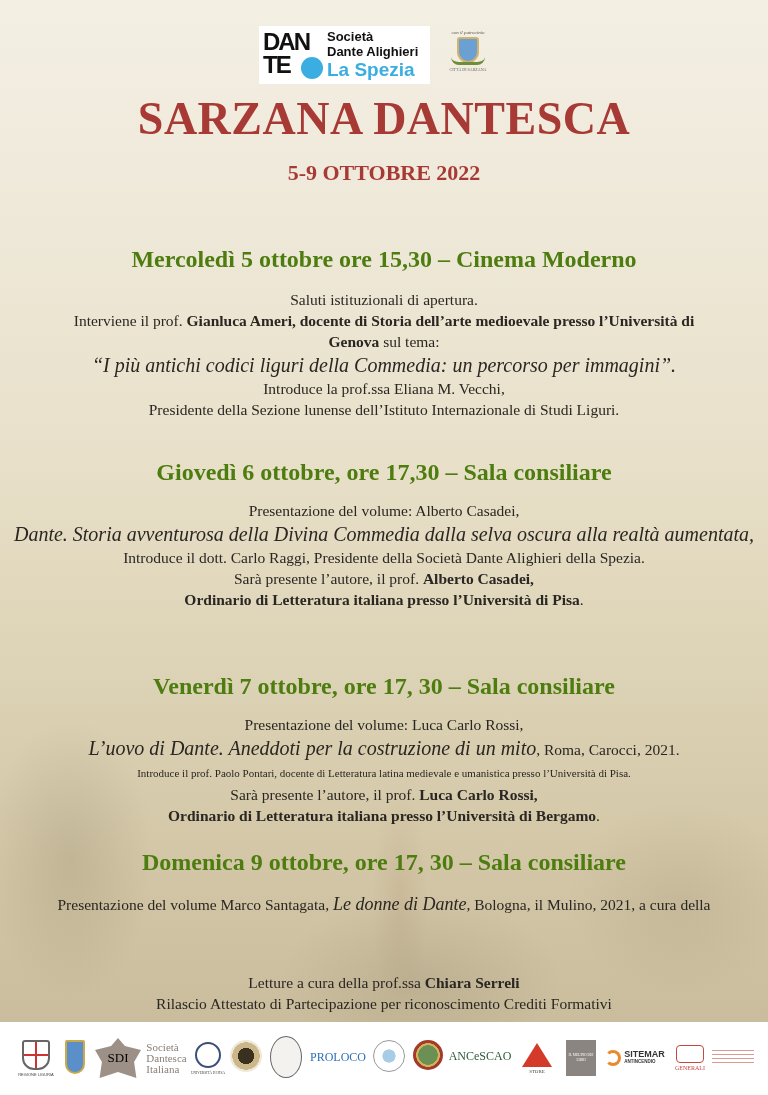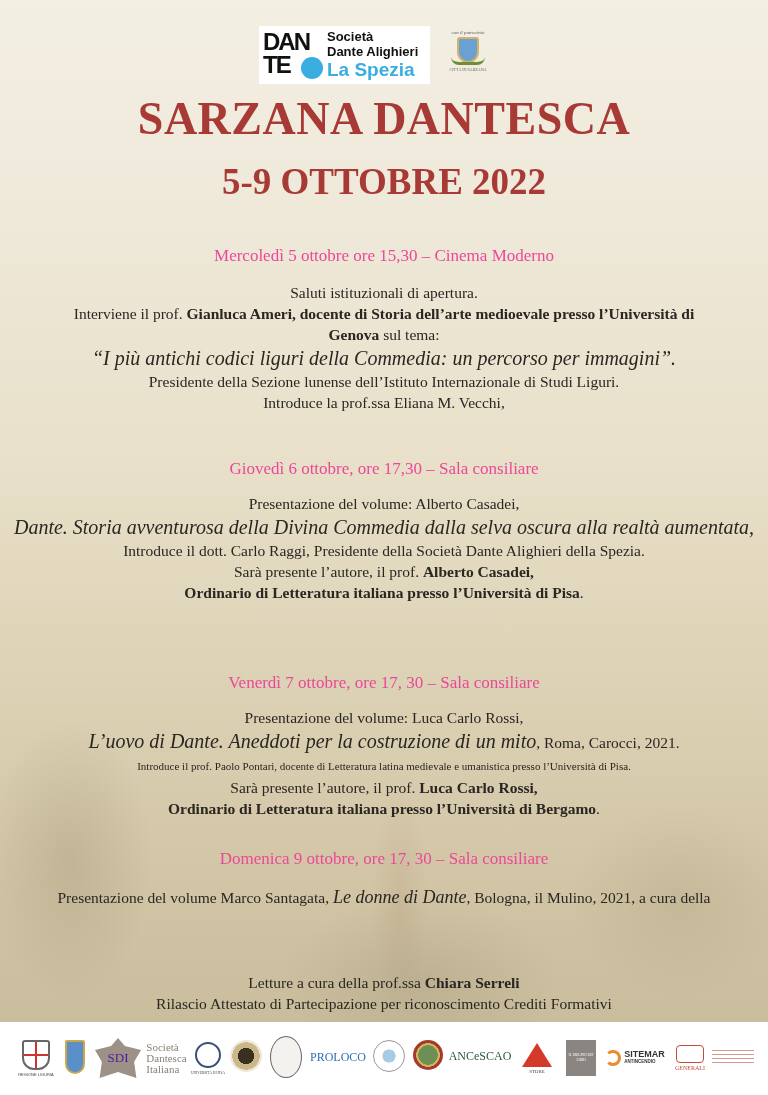--- a/index.html
+++ b/index.html
@@ -41,24 +41,24 @@
     .crest .shield { width: 22px; height: 26px; background: #6aa0d2; border: 2px solid #d4b26a; border-radius: 3px 3px 11px 11px; margin-top: 2px; }
     .crest .wreath { width: 34px; height: 8px; border-bottom: 3px solid #6f8e3a; border-radius: 0 0 17px 17px; margin-top: -6px; }
     .crest .caption2 { font-size: 4px; color: #666; margin-top: 2px; }
 
     .title {
       position: absolute; top: 92px; left: 0; width: 768px; text-align: center;
       font-size: 46px; font-weight: bold; color: #a83a35; letter-spacing: 0.5px;
     }
     .subtitle {
       position: absolute; top: 160px; left: 0; width: 768px; text-align: center;
-      font-size: 37px; font-weight: bold; color: #a83a35;
+      font-size: 22px; font-weight: bold; color: #a83a35;
     }
     .content { position: absolute; left: 0; width: 768px; text-align: center; }
-    .ev-head { font-size: 17px; font-weight: normal; color: #ec4899; }
+    .ev-head { font-size: 24px; font-weight: bold; color: #4d7c0f; }
     .line { font-size: 15.5px; line-height: 21px; white-space: nowrap; }
     .line b { font-weight: bold; }
     .it { font-style: italic; font-size: 20px; }
     .logos {
       position: absolute; left: 0; top: 1022px; width: 768px; height: 73px; background: #fff;
     }
     .lg { position: absolute; display: flex; align-items: center; justify-content: center; }
   </style>
 </head>
 <body>
@@ -88,22 +88,22 @@
 <div class="title">SARZANA DANTESCA</div>
 <div class="subtitle">5-9 OTTOBRE 2022</div>
 
 <div class="content" style="top:246px;">
   <div class="ev-head">Mercoledì 5 ottobre ore 15,30 – Cinema Moderno</div>
   <div style="height:16px"></div>
   <div class="line">Saluti istituzionali di apertura.</div>
   <div class="line"><span>Interviene il prof. </span><b>Gianluca Ameri, docente di Storia dell’arte medioevale presso l’Università di</b></div>
   <div class="line"><b>Genova</b><span> sul tema:</span></div>
   <div class="line it" style="line-height:26px;">“I più antichi codici liguri della Commedia: un percorso per immagini”.</div>
+  <div class="line">Introduce la prof.ssa Eliana M. Vecchi,</div>
   <div class="line">Presidente della Sezione lunense dell’Istituto Internazionale di Studi Liguri.</div>
-  <div class="line">Introduce la prof.ssa Eliana M. Vecchi,</div>
 </div>
 
 <div class="content" style="top:459px;">
   <div class="ev-head">Giovedì 6 ottobre, ore 17,30 – Sala consiliare</div>
   <div style="height:14px"></div>
   <div class="line">Presentazione del volume: Alberto Casadei,</div>
   <div class="line it" style="line-height:26px;">Dante. Storia avventurosa della Divina Commedia dalla selva oscura alla realtà aumentata,</div>
   <div class="line">Introduce il dott. Carlo Raggi, Presidente della Società Dante Alighieri della Spezia.</div>
   <div class="line"><span>Sarà presente l’autore, il prof. </span><b>Alberto Casadei,</b></div>
   <div class="line"><b>Ordinario di Letteratura italiana presso l’Università di Pisa</b><span>.</span></div>
@@ -133,21 +133,21 @@
 
 <div class="logos">
   <div class="lg" style="left:18px;top:14px;width:36px;height:44px;flex-direction:column;">
     <div style="width:28px;height:30px;border:2px solid #666;border-radius:3px 3px 12px 12px;background:linear-gradient(90deg,transparent 45%,#c33 45%,#c33 55%,transparent 55%),linear-gradient(0deg,transparent 45%,#c33 45%,#c33 55%,transparent 55%);"></div>
     <div style="font-size:4px;font-family:'Liberation Sans',sans-serif;color:#444;margin-top:2px;">REGIONE LIGURIA</div>
   </div>
   <div class="lg" style="left:60px;top:12px;width:30px;height:46px;">
     <div style="width:20px;height:34px;background:#5a8fc9;border:2px solid #c9a94a;border-radius:2px 2px 10px 10px;"></div>
   </div>
   <div class="lg" style="left:95px;top:16px;width:46px;height:40px;background:#9d9187;clip-path:polygon(50% 0,65% 20%,100% 30%,85% 60%,90% 100%,50% 85%,10% 100%,15% 60%,0 30%,35% 20%);">
-    <span style="color:#4c1d95;font-size:13px;">SDI</span>
+    <span style="color:#000000;font-size:13px;">SDI</span>
   </div>
   <div class="lg" style="left:144px;top:16px;width:45px;height:40px;font-size:11px;color:#8a7f75;line-height:11px;white-space:pre;text-align:left;">Società
 Dantesca
 Italiana</div>
   <div class="lg" style="left:192px;top:16px;width:32px;height:40px;flex-direction:column;">
     <div style="width:26px;height:26px;border-radius:50%;border:2px solid #3b4f7a;"></div>
     <div style="font-size:3.5px;color:#444;margin-top:3px;white-space:nowrap;">UNIVERSITÀ DI PISA</div>
   </div>
   <div class="lg" style="left:230px;top:18px;width:32px;height:32px;border-radius:50%;background:radial-gradient(circle,#3a3020 35%,#cbb78a 36%,#cbb78a 60%,#efe8d8 61%);"></div>
   <div class="lg" style="left:270px;top:14px;width:32px;height:42px;border-radius:50%;border:1.5px solid #666;background:#f4f2ee;"></div>

